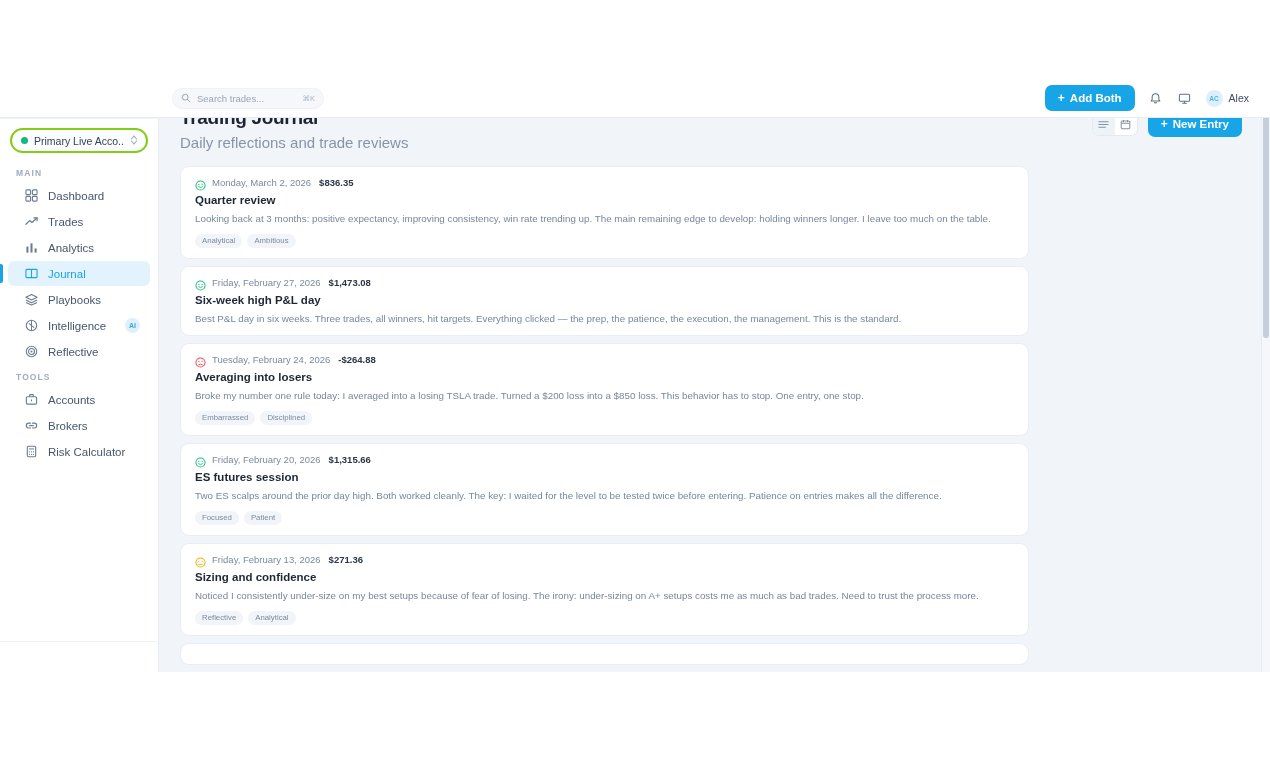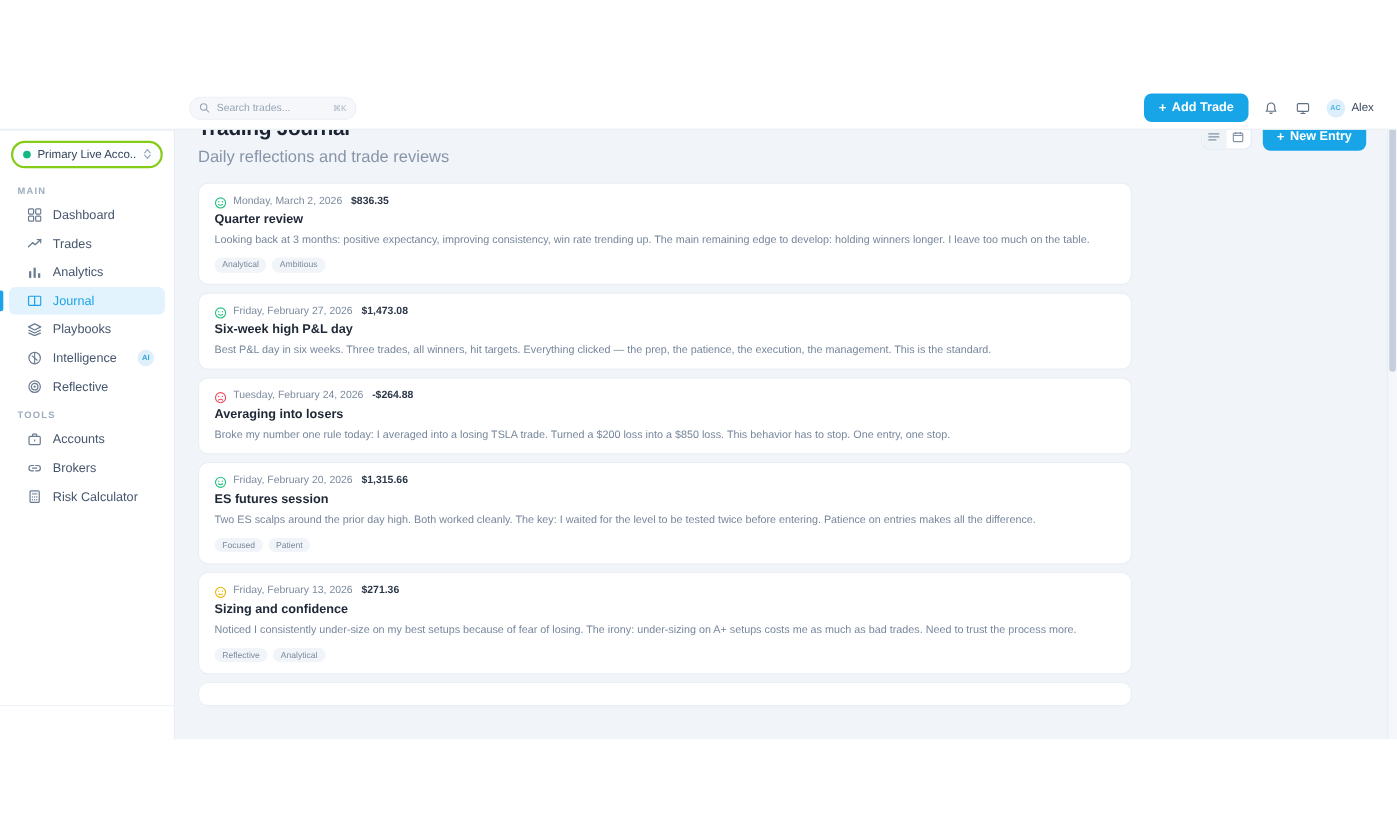--- a/index.html
+++ b/index.html
@@ -420,20 +420,24 @@
                 <circle cx="4.2" cy="4.8" r="0.65" fill="#ef4b5b"></circle>
                 <circle cx="7.8" cy="4.8" r="0.65" fill="#ef4b5b"></circle>
                 <path d="M3.9 8.5 Q6 6.8 8.1 8.5" fill="none" stroke="#ef4b5b" stroke-width="1" stroke-linecap="round"></path>
               </svg>
           </span>
           <span class="entry-date">Tuesday, February 24, 2026</span>
           <span class="entry-pl">-$264.88</span>
         </div>
         <div class="entry-title">Averaging into losers</div>
         <div class="entry-body">Broke my number one rule today: I averaged into a losing TSLA trade. Turned a $200 loss into a $850 loss. This behavior has to stop. One entry, one stop.</div>
+        <div class="tags">
+          <span class="tag">Embarrassed</span>
+          <span class="tag">Disciplined</span>
+        </div>
       </div>
 
       <div class="entry-card">
         <div class="entry-meta">
           <span class="mood">
             <svg width="11" height="11" viewBox="0 0 12 12">
                 <circle cx="6" cy="6" r="5" fill="none" stroke="#22c07e" stroke-width="1.1"></circle>
                 <circle cx="4.2" cy="4.8" r="0.65" fill="#22c07e"></circle>
                 <circle cx="7.8" cy="4.8" r="0.65" fill="#22c07e"></circle>
                 <path d="M3.9 7.4 Q6 9.1 8.1 7.4" fill="none" stroke="#22c07e" stroke-width="1" stroke-linecap="round"></path>
@@ -495,21 +499,21 @@
             <circle cx="5" cy="5" r="3.5" fill="none" stroke="currentColor" stroke-width="1.2"></circle>
             <path d="M7.7 7.7 L10.6 10.6" stroke="currentColor" stroke-width="1.2" stroke-linecap="round"></path>
           </svg>
       </span>
       <span class="search-ph">Search trades...</span>
       <span class="kbd">⌘K</span>
     </div>
     <div class="tb-actions">
       <button class="btn-primary">
         <span class="plus">+</span>
-        <span>Add Trade</span>
+        <span>Add Both</span>
       </button>
       <div class="icon-btn">
         <svg width="13" height="13" viewBox="0 0 14 14">
             <path d="M7 1.8 A3.6 3.6 0 0 1 10.6 5.4 V8 L11.7 9.8 H2.3 L3.4 8 V5.4 A3.6 3.6 0 0 1 7 1.8 Z" fill="none" stroke="currentColor" stroke-width="1.1" stroke-linejoin="round"></path>
             <path d="M5.7 11 A1.4 1.4 0 0 0 8.3 11" fill="none" stroke="currentColor" stroke-width="1.1"></path>
           </svg>
       </div>
       <div class="icon-btn">
         <svg width="13" height="13" viewBox="0 0 14 14">
             <rect x="1.5" y="2.4" width="11" height="7.6" rx="1.2" fill="none" stroke="currentColor" stroke-width="1.1"></rect>

